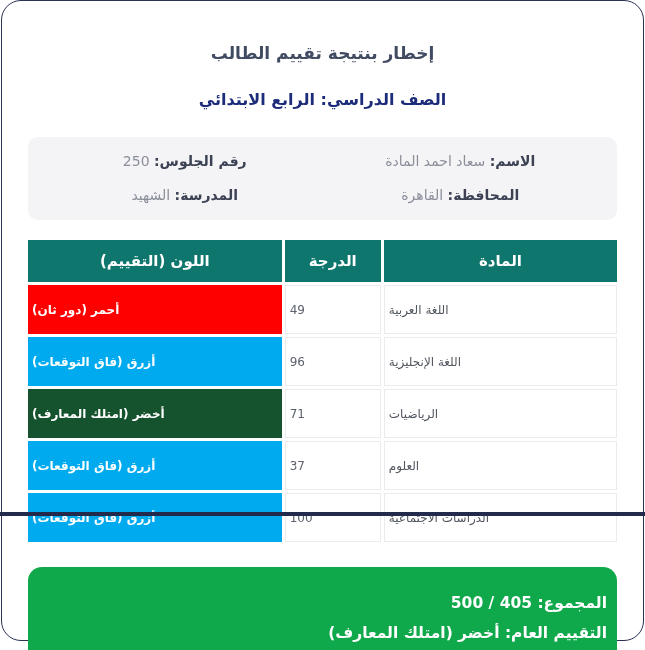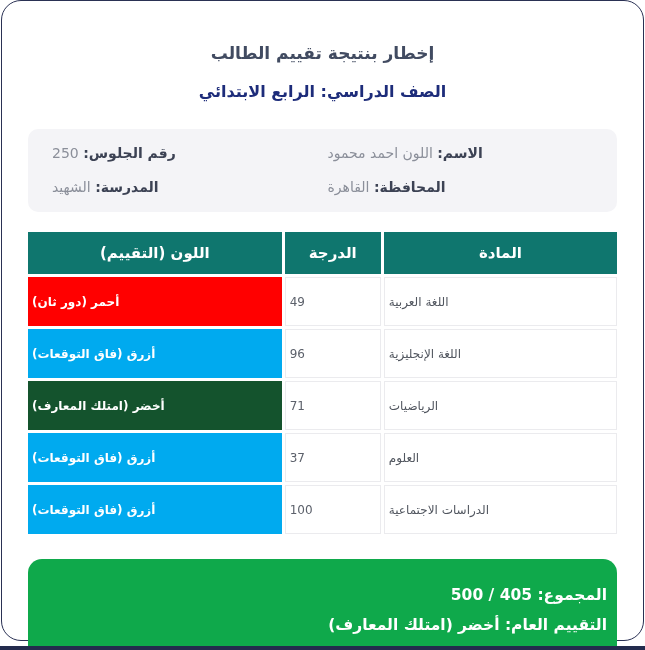--- a/index.html
+++ b/index.html
@@ -8,21 +8,21 @@
     width: 645px;
     height: 650px;
     background: #ffffff;
     font-family: "DejaVu Sans", "Liberation Sans", sans-serif;
     direction: rtl;
     overflow: hidden;
   }
   .viewport {
     position: relative;
     width: 645px;
-    height: 650px;
+    height: 516px;
   }
   .card {
     position: absolute;
     top: 0;
     right: 1px;
     left: 1px;
     height: 641px;
     background: #ffffff;
     border: 1px solid #2a3154;
     border-radius: 20px;
@@ -39,40 +39,40 @@
   }
   .page-title {
     margin: 42px 0 0;
     text-align: center;
     font-size: 17px;
     line-height: 20px;
     font-weight: bold;
     color: #414b61;
   }
   .grade-line {
-    margin: 20px 0 0;
+    margin: 28px 0 0;
     text-align: center;
     font-size: 16px;
     line-height: 18px;
     font-weight: bold;
     color: #1d2c7a;
   }
   .info-box {
     margin-top: 28px;
     background: #f4f4f7;
     border-radius: 10px;
     padding: 16px 24px;
     display: grid;
     grid-template-columns: 1fr 1fr;
     row-gap: 17px;
     column-gap: 10px;
     font-size: 14px;
     line-height: 17px;
   }
-  .info-item { text-align: left; white-space: nowrap; }
+  .info-item { text-align: center; white-space: nowrap; }
   .info-label { font-weight: bold; color: #3c4254; }
   .info-value { color: #8b8f9a; }
   .table-wrap { margin: 17px -3px 0; }
   table.results-table {
     width: 100%;
     border-collapse: separate;
     border-spacing: 3px;
     table-layout: fixed;
   }
   .col-subject { width: 40%; }
@@ -121,21 +121,21 @@
 
 <div class="viewport">
   <div class="card">
 
     <h1 class="page-title">إخطار بنتيجة تقييم الطالب</h1>
     <h2 class="grade-line">الصف الدراسي: الرابع الابتدائي</h2>
 
     <div class="info-box">
       <div class="info-item">
         <span class="info-label">الاسم:</span>
-        <span class="info-value">اللون احمد محمود</span>
+        <span class="info-value">سعاد احمد المادة</span>
       </div>
       <div class="info-item">
         <span class="info-label">رقم الجلوس:</span>
         <span class="info-value">250</span>
       </div>
       <div class="info-item">
         <span class="info-label">المحافظة:</span>
         <span class="info-value">القاهرة</span>
       </div>
       <div class="info-item">

